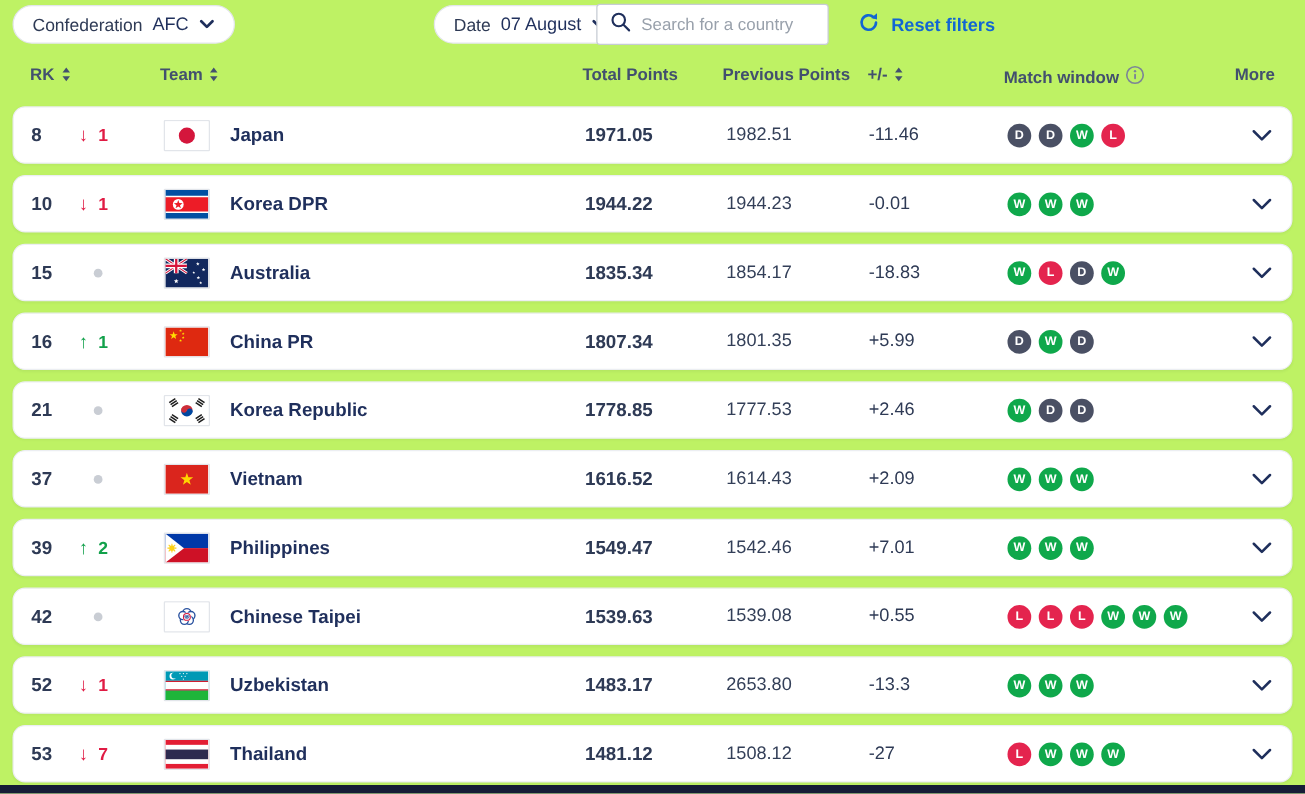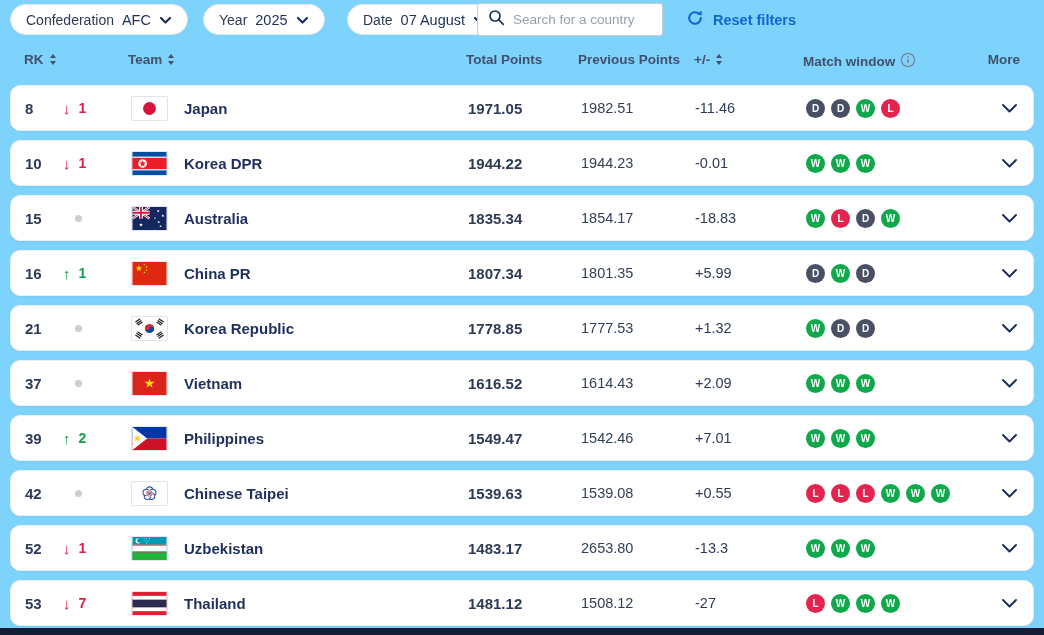--- a/index.html
+++ b/index.html
@@ -1,19 +1,19 @@
 <!DOCTYPE html>
 <html><head>
 <meta charset="utf-8">
 <style>
   * { margin:0; padding:0; box-sizing:border-box; }
   html,body { background:#eef0f4; }
   .page {
     position:relative; width:1044px; height:635px; overflow:hidden;
-    background:#7dd3fc; font-family:"Liberation Sans", sans-serif;
+    background:#bef264; font-family:"Liberation Sans", sans-serif;
     color:#2e3a55;
     padding-left:40px;
   }
   
   .pill {
     position:absolute; top:4px; height:31px; display:flex; align-items:center;
     gap:8px; padding:0 15px; background:#fff; border:1px solid #e3e6eb;
     border-radius:16px; cursor:pointer; white-space:nowrap;
   }
   .pill .lbl { font-size:14px; color:#2e3a55; }
@@ -78,29 +78,20 @@
   <div class="pill" style="left:10px;">
     <span class="lbl">Confederation</span>
     <span class="val">AFC</span>
     <span>
       <svg width="13" height="9" viewBox="0 0 13 9">
           <path d="M2 2l4.5 4.5L11 2" stroke="#1f2f5c" stroke-width="2.2" fill="none" stroke-linecap="round" stroke-linejoin="round"></path>
         </svg>
     </span>
   </div>
 
-  <div class="pill" style="left:203px;">
-    <span class="lbl">Year</span>
-    <span class="val">2025</span>
-    <span>
-      <svg width="13" height="9" viewBox="0 0 13 9">
-          <path d="M2 2l4.5 4.5L11 2" stroke="#1f2f5c" stroke-width="2.2" fill="none" stroke-linecap="round" stroke-linejoin="round"></path>
-        </svg>
-    </span>
-  </div>
 
   <div class="pill" style="left:347px;justify-content:space-between;">
     <span class="lbl">Date</span>
     <span class="val">07 August</span>
     <span>
       <svg width="13" height="9" viewBox="0 0 13 9">
           <path d="M2 2l4.5 4.5L11 2" stroke="#1f2f5c" stroke-width="2.2" fill="none" stroke-linecap="round" stroke-linejoin="round"></path>
         </svg>
     </span>
   </div>
@@ -320,21 +311,21 @@
             <g transform="rotate(-34 30 19.5)" stroke="#1d1d1d" stroke-width="1.3">
               <line x1="26.8" y1="17.4" x2="33.2" y2="17.4"></line>
               <line x1="26.8" y1="19.5" x2="33.2" y2="19.5"></line>
               <line x1="26.8" y1="21.6" x2="33.2" y2="21.6"></line>
             </g>
           </svg>
         </div>
         <div class="cell tname">Korea Republic</div>
         <div class="cell tp">1778.85</div>
         <div class="cell pp">1777.53</div>
-        <div class="cell chg">+1.32</div>
+        <div class="cell chg">+2.46</div>
         <div class="cell mw">
           <span class="badge W">W</span>
           <span class="badge D">D</span>
           <span class="badge D">D</span>
         </div>
         <div class="cell more">
           <svg width="17" height="11" viewBox="0 0 17 11">
             <path d="M2 2l6.5 6.5L15 2" stroke="#1f2f5c" stroke-width="2" fill="none" stroke-linecap="round" stroke-linejoin="round"></path>
           </svg>
         </div>

